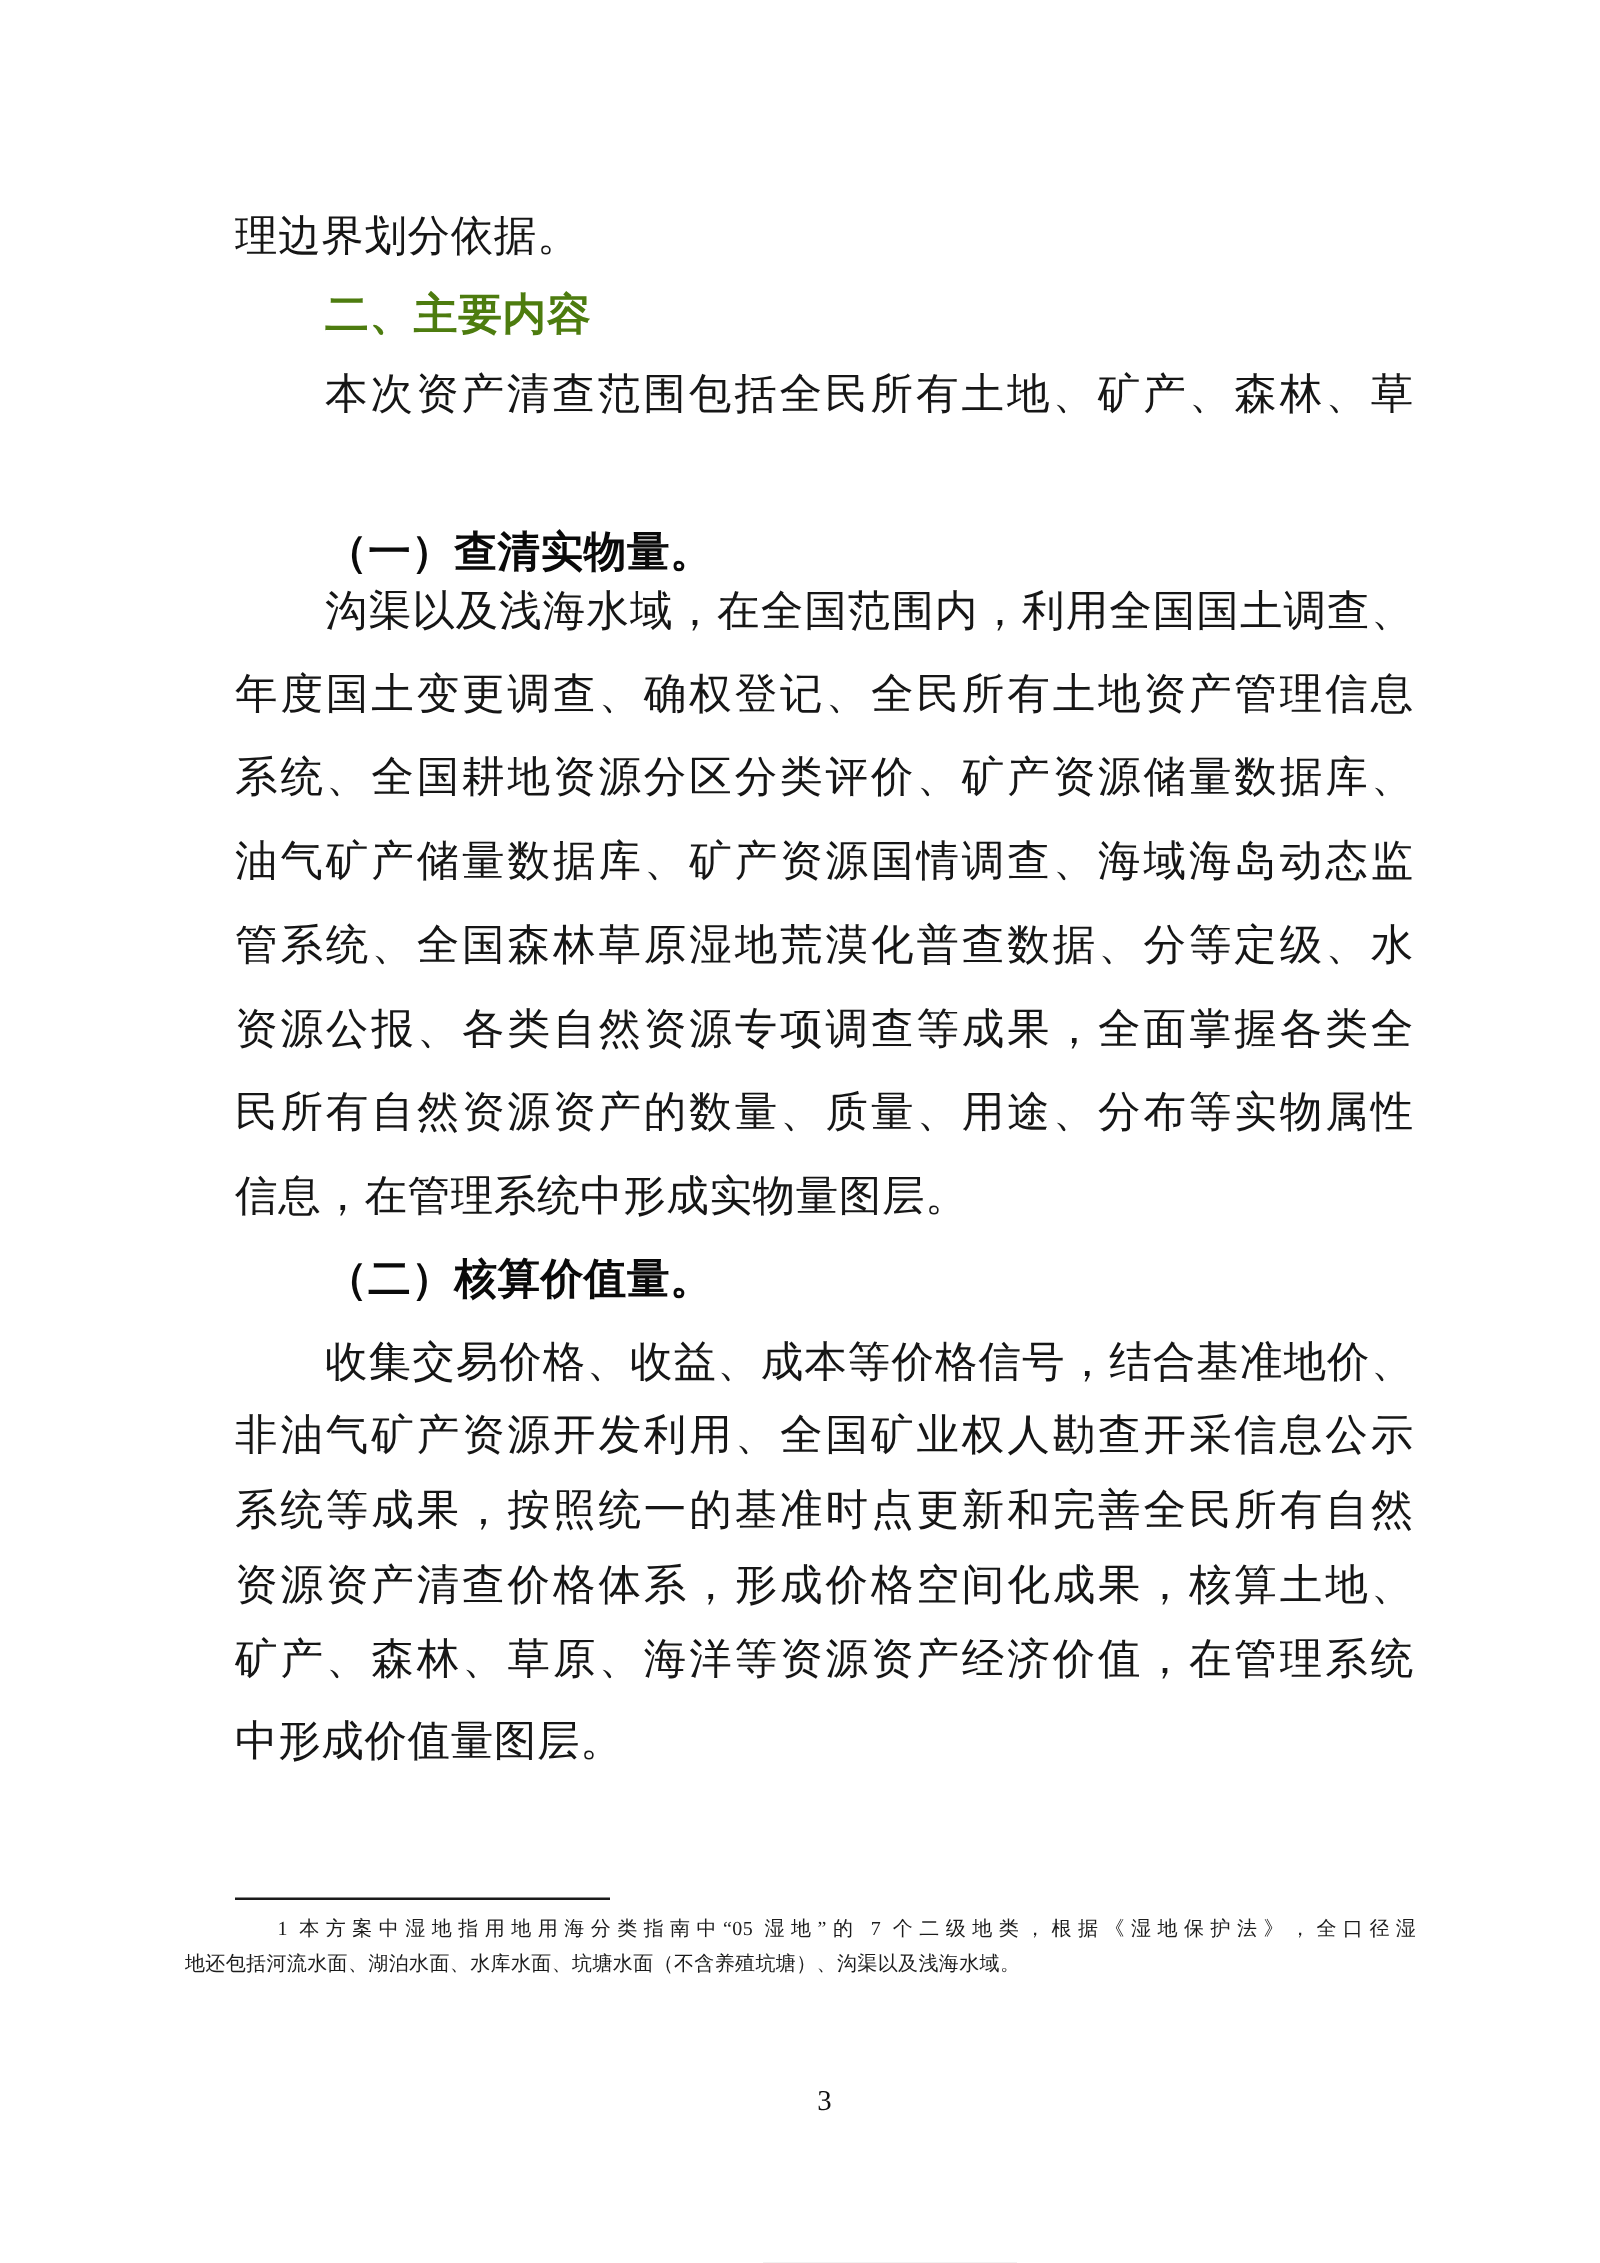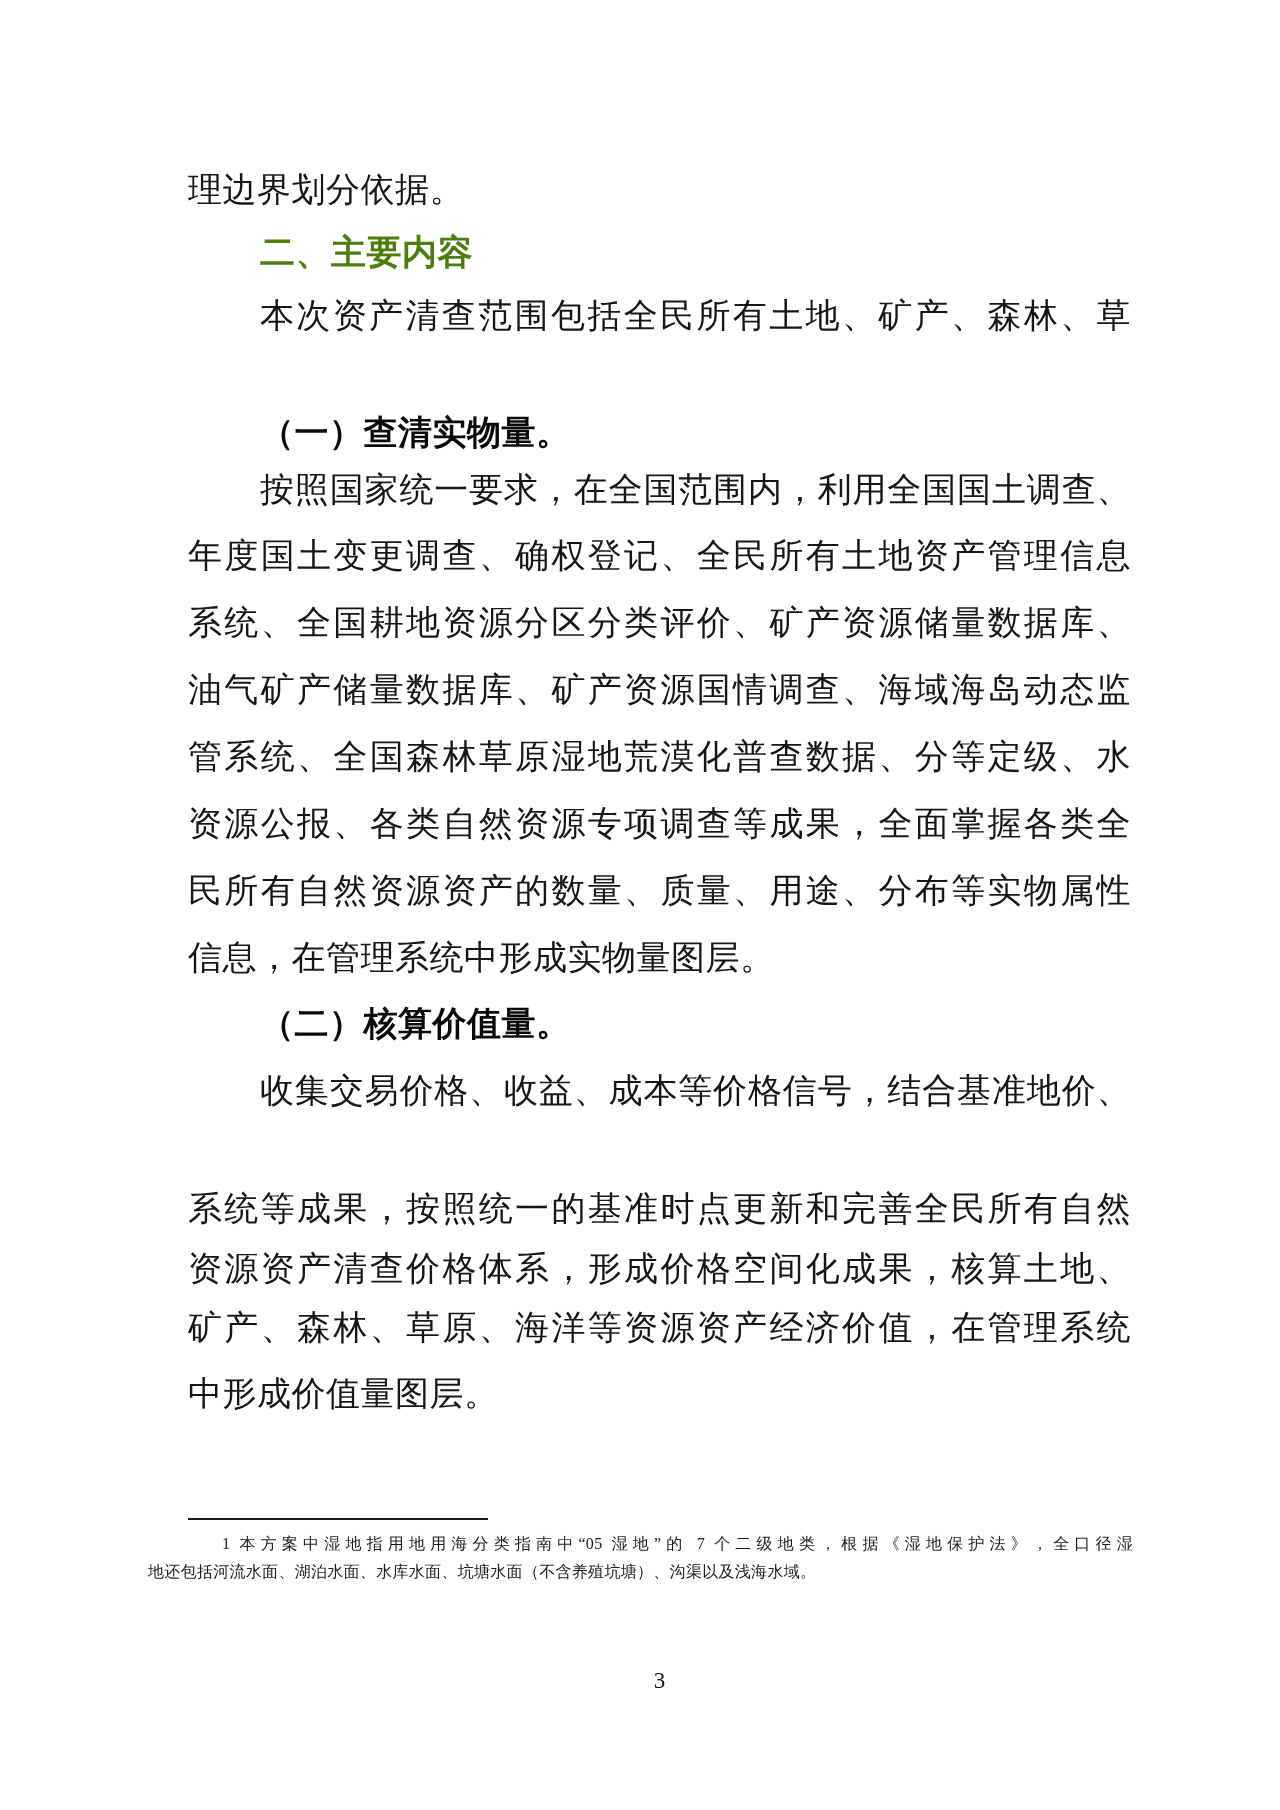--- a/index.html
+++ b/index.html
@@ -58,34 +58,35 @@
 
 <div class="page">
 
   <div class="ln" style="top:170px">理边界划分依据。</div>
 
   <div class="ln h1 ind" style="top:231px">二、主要内容</div>
 
   <div class="ln ind just" style="top:296px">本次资产清查范围包括全民所有土地、矿产、森林、草</div>
 
 
-  <div class="ln h2 ind" style="top:413px">（一）查清实物量。</div>
+  <div class="ln h2 ind" style="top:423px">（一）查清实物量。</div>
 
-  <div class="ln ind just" style="top:470px">按照国家统一要求，在全国范围内，利用全国国土调查、</div>
+  <div class="ln ind just" style="top:470px">沟渠以及浅海水域，在全国范围内，利用全国国土调查、</div>
   <div class="ln just" style="top:536px">年度国土变更调查、确权登记、全民所有土地资产管理信息</div>
   <div class="ln just" style="top:603px">系统、全国耕地资源分区分类评价、矿产资源储量数据库、</div>
   <div class="ln just" style="top:670px">油气矿产储量数据库、矿产资源国情调查、海域海岛动态监</div>
   <div class="ln just" style="top:737px">管系统、全国森林草原湿地荒漠化普查数据、分等定级、水</div>
   <div class="ln just" style="top:804px">资源公报、各类自然资源专项调查等成果，全面掌握各类全</div>
   <div class="ln just" style="top:871px">民所有自然资源资产的数量、质量、用途、分布等实物属性</div>
   <div class="ln" style="top:938px">信息，在管理系统中形成实物量图层。</div>
 
   <div class="ln h2 ind" style="top:1004px">（二）核算价值量。</div>
 
   <div class="ln ind just" style="top:1071px">收集交易价格、收益、成本等价格信号，结合基准地价、</div>
+  <div class="ln just" style="top:1129px">非油气矿产资源开发利用、全国矿业权人勘查开采信息公示</div>
   <div class="ln just" style="top:1189px">系统等成果，按照统一的基准时点更新和完善全民所有自然</div>
   <div class="ln just" style="top:1249px">资源资产清查价格体系，形成价格空间化成果，核算土地、</div>
   <div class="ln just" style="top:1308px">矿产、森林、草原、海洋等资源资产经济价值，在管理系统</div>
   <div class="ln" style="top:1374px">中形成价值量图层。</div>
 
   <div class="footnote-sep"></div>
 
   <div class="fn fn1">1  本方案中湿地指用地用海分类指南中“05 湿地”的 7 个二级地类，根据《湿地保护法》，全口径湿</div>
   <div class="fn fn2">地还包括河流水面、湖泊水面、水库水面、坑塘水面（不含养殖坑塘）、沟渠以及浅海水域。</div>
 

